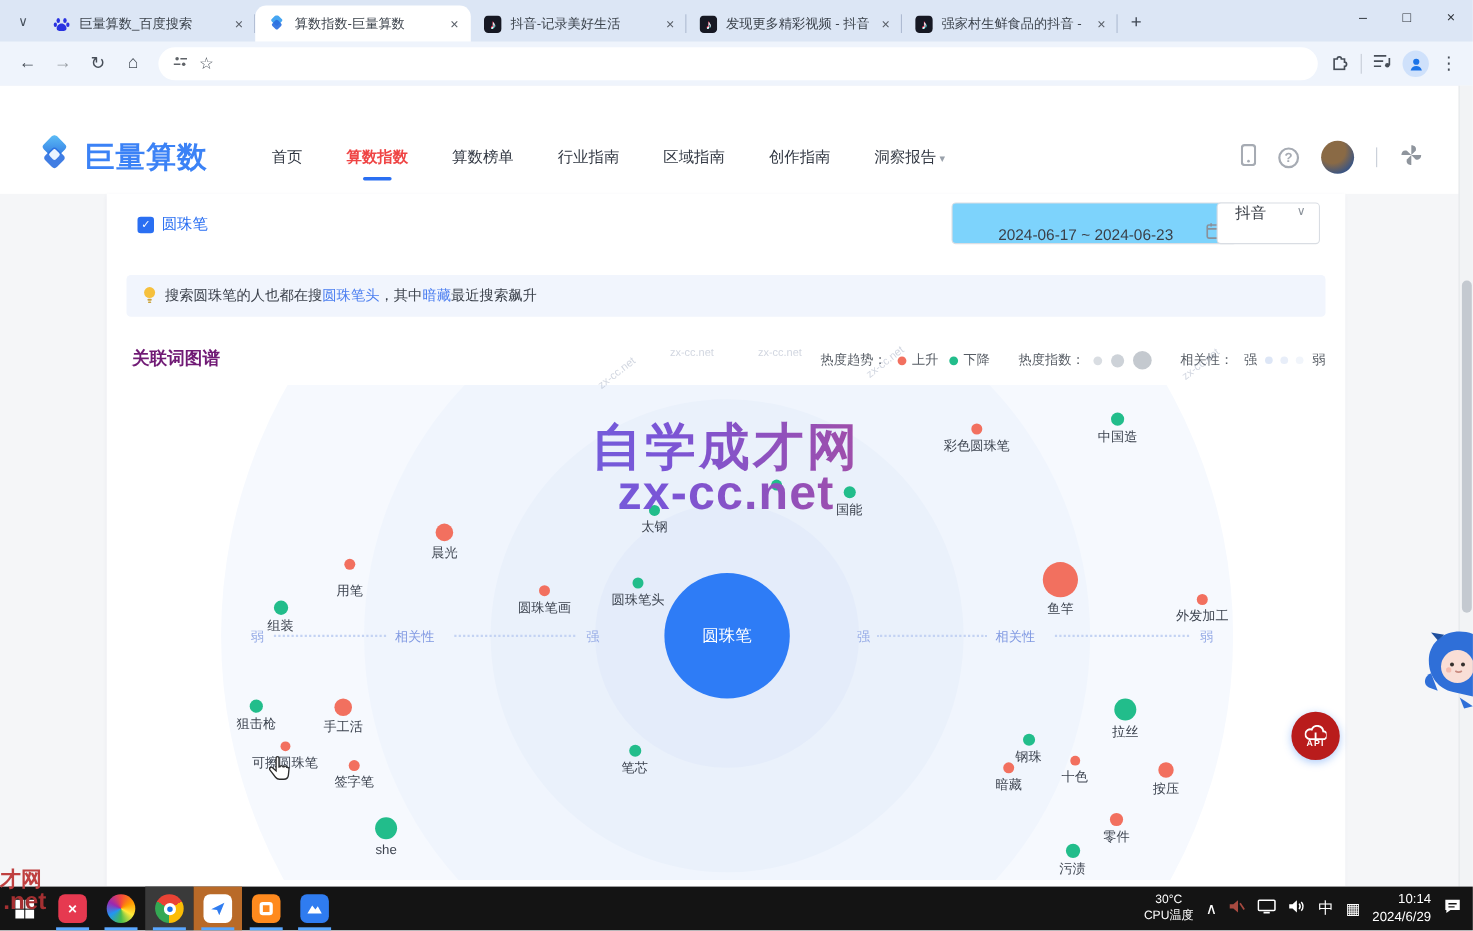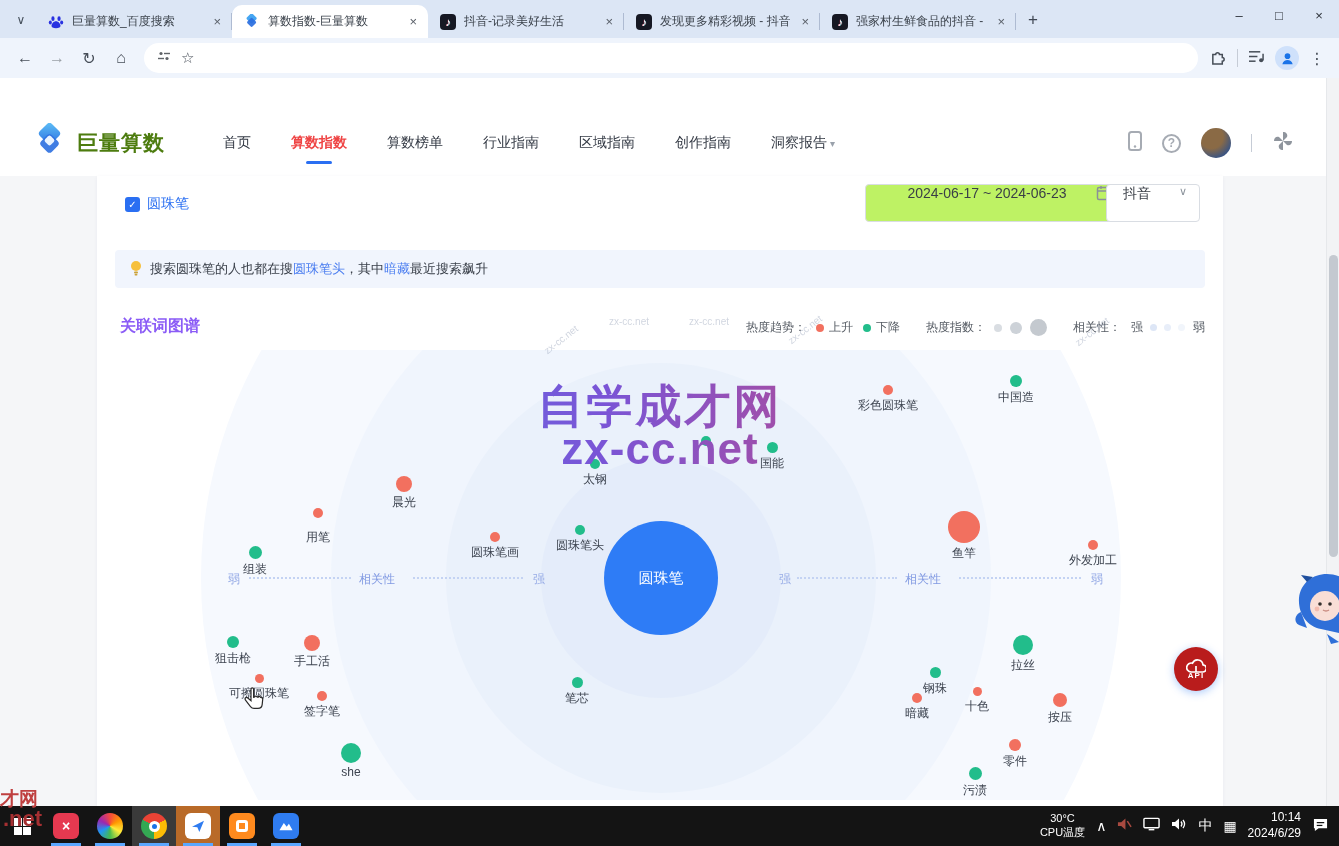--- a/index.html
+++ b/index.html
@@ -27,44 +27,44 @@
   .star { font-size:15px; color:#474e58; }
   .tb-right { display:flex; align-items:center; gap:10px; padding:0 4px; }
   .sepv { width:1px; height:18px; background:#c6ccd6; }
   .avatar-chip { width:24px; height:24px; border-radius:50%; background:#cfe1fb; display:flex; align-items:center; justify-content:center; }
 
   
   .page { position:absolute; top:78px; left:0; width:1339px; height:728px; background:#f5f6f8; overflow:hidden; }
   .page-top { position:absolute; top:0; left:0; width:1339px; height:98px; background:#fff; }
   .site-header { position:absolute; top:32px; left:0; width:1326px; height:66px; background:#fff; display:flex; align-items:center; padding:0 32px; }
   .logo-wrap { display:flex; align-items:center; gap:9px; }
-  .logo-text { font-size:21px; font-weight:bold; color:#4d7c0f; letter-spacing:1px; }
+  .logo-text { font-size:27px; font-weight:bold; color:#3b82f6; letter-spacing:1px; }
   .mainnav { display:flex; gap:40px; margin-left:58px; font-size:14px; color:#323843; }
   .mainnav .nv { position:relative; padding:8px 0; }
   .mainnav .nv.on { color:#ef4444; font-weight:bold; }
   .mainnav .nv.on::after { content:""; position:absolute; left:50%; transform:translateX(-50%); bottom:-4px; width:26px; height:3px; border-radius:2px; background:#2a6ff2; }
   .mainnav .caret { font-size:10px; color:#9aa1ab; margin-left:3px; }
   .hdr-right { margin-left:auto; display:flex; align-items:center; gap:20px; }
   .help-ic { width:19px; height:19px; border-radius:50%; border:2px solid #a6abb3; color:#a6abb3; font-size:12px; font-weight:bold; display:flex; align-items:center; justify-content:center; }
   .avatar-photo { width:30px; height:30px; border-radius:50%; background:radial-gradient(circle at 35% 30%,#8a6a45 0 40%,#3c5582 75%,#23324e); }
 
   .card { position:absolute; top:98px; left:97px; width:1126px; height:630px; background:#fff; box-shadow:0 1px 4px rgba(20,40,90,.05); }
 
   .kw { position:absolute; left:28px; top:19px; display:flex; align-items:center; gap:7px; font-size:14px; color:#2a6ff2; }
   .kw-box { width:15px; height:15px; border-radius:3px; background:#2a6ff2; color:#fff; font-size:10px; display:flex; align-items:center; justify-content:center; }
-  .datebox { position:absolute; left:768px; top:8px; width:260px; height:38px; border:1px solid #d9dde3; border-radius:4px; display:flex; align-items:flex-start; padding:0 12px; font-size:14px; color:#3a3f47; background:#bef264; }
+  .datebox { position:absolute; left:768px; top:8px; width:260px; height:38px; border:1px solid #d9dde3; border-radius:4px; display:flex; align-items:flex-end; padding:0 12px; font-size:14px; color:#3a3f47; background:#7dd3fc; }
   .datebox .dtxt { flex:1; text-align:center; }
   .selbox { position:absolute; left:1009px; top:8px; width:94px; height:38px; border:1px solid #d9dde3; border-radius:4px; display:flex; align-items:flex-start; padding:0 12px 0 16px; font-size:14px; color:#3a3f47; background:#fff; }
   .selbox .stxt { flex:1; }
   .selbox .chev { color:#8b929b; font-size:11px; }
 
   .notice { position:absolute; left:18px; top:74px; width:1090px; height:38px; background:#f1f5fd; border-radius:4px; display:flex; align-items:center; padding:0 14px; font-size:13px; color:#3b414b; gap:7px; }
   .notice a { color:#4a7df0; text-decoration:none; }
 
-  .sec-title { position:absolute; left:23px; top:140px; font-size:16px; font-weight:bold; color:#8b5cf6;text-align:center; }
+  .sec-title { position:absolute; left:23px; top:140px; font-size:16px; font-weight:bold; color:#701a75;text-align:center; }
   .legend { position:absolute; right:18px; top:143px; display:flex; align-items:center; font-size:12px; color:#555b63; }
   .legend .lgap { width:26px; }
   .ldot { display:inline-block; border-radius:50%; margin:0 5px 0 10px; }
   .ldot.up { width:8px; height:8px; background:#f2705f; }
   .ldot.dn { width:8px; height:8px; background:#22bd8b; }
   .gidx { display:inline-block; border-radius:50%; background:#cdd2d9; margin-left:8px; vertical-align:middle; }
   .g1{width:8px;height:8px;background:#d9dde2;} .g2{width:12px;height:12px;background:#cdd2d8;} .g3{width:17px;height:17px;background:#c4c9cf;}
   .cdot { display:inline-block; width:7px; height:7px; border-radius:50%; margin-left:7px; vertical-align:middle; }
   .c1{background:#dde6f6;} .c2{background:#e8eef9;} .c3{background:#f1f5fb;}
   .legend .sw { margin-left:10px; } .legend .wk { margin-left:8px; }

